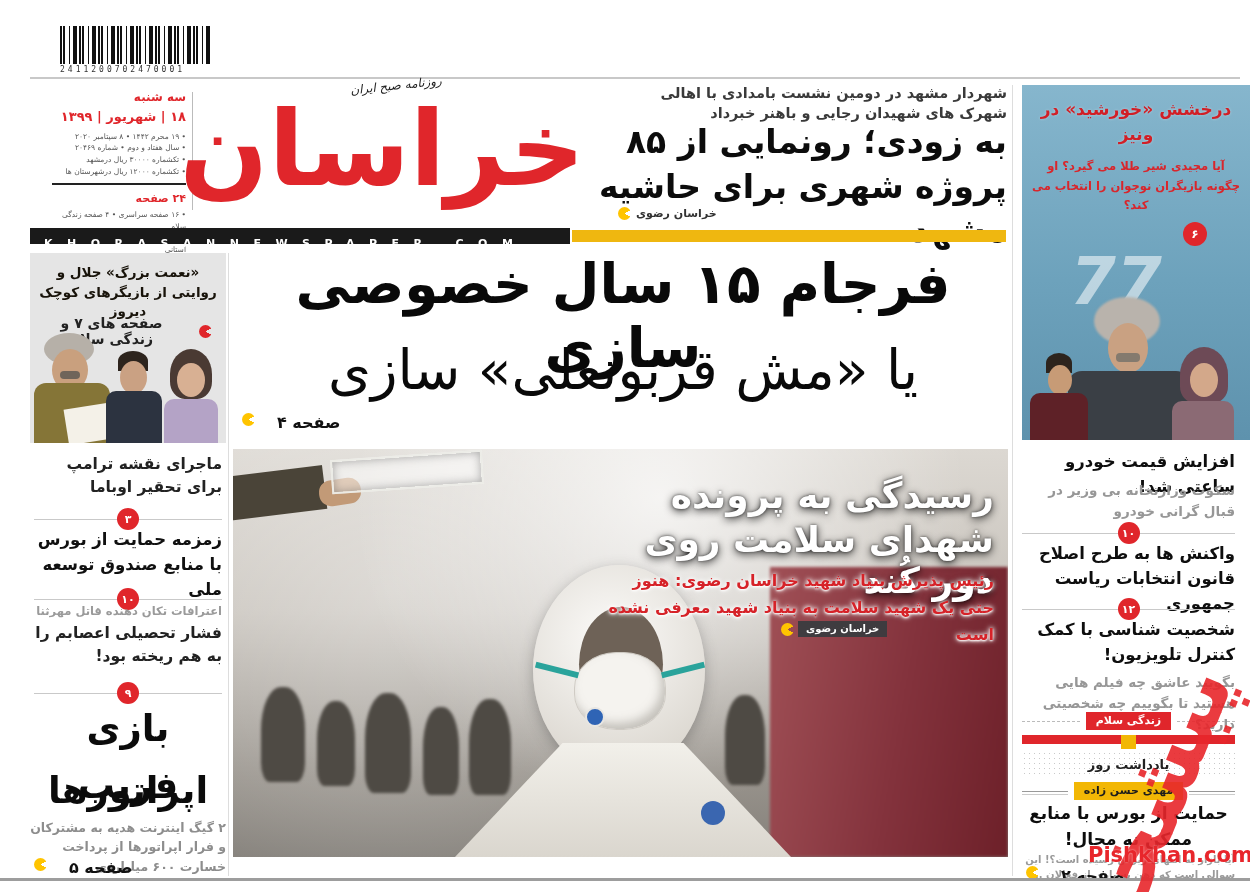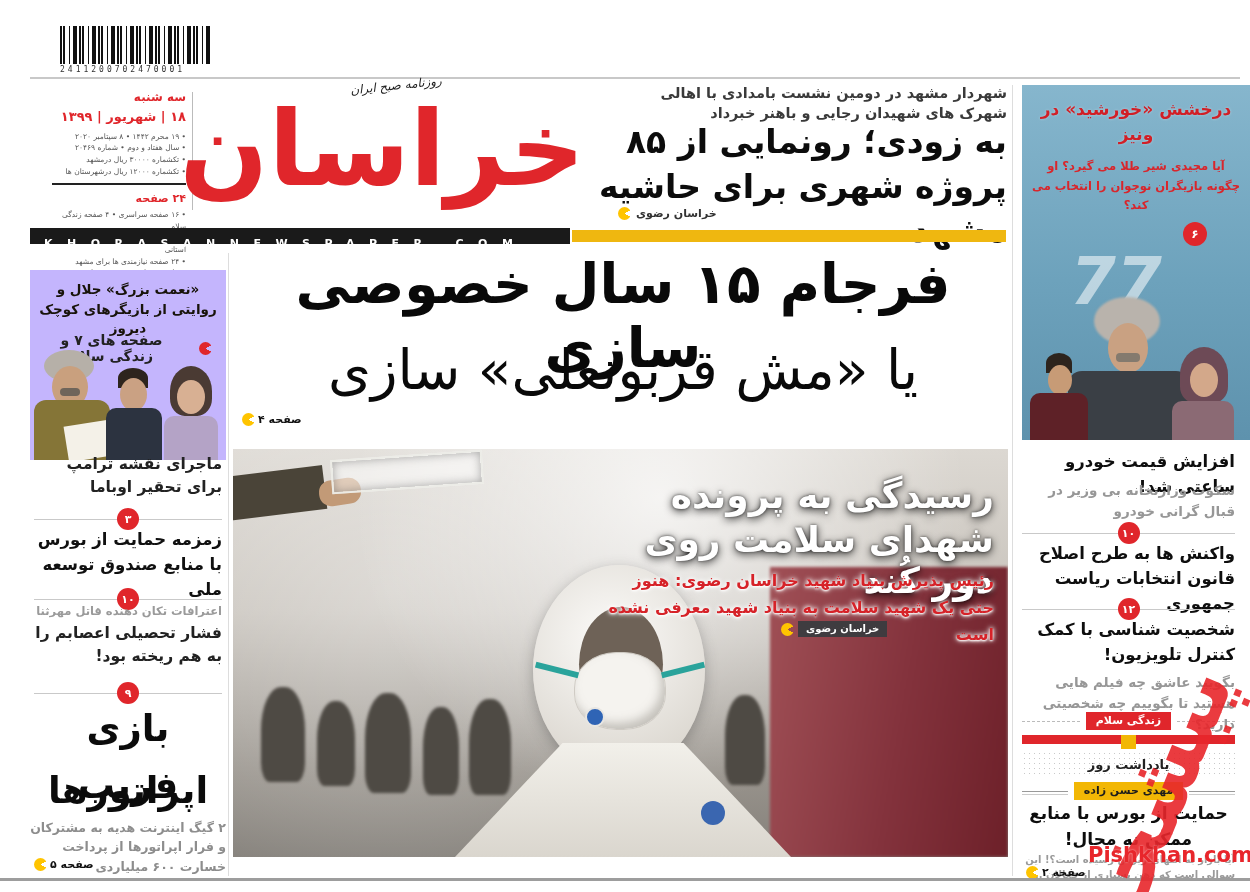--- a/index.html
+++ b/index.html
@@ -35,28 +35,28 @@
   .strip-yellow { left:572px; top:230px; width:434px; height:12px; background:#efb710; }
 
   
   .pac { display:inline-block; width:13px; height:13px; border-radius:50%; flex:0 0 auto;
     background:conic-gradient(from 120deg,#ffc400 0 300deg,transparent 300deg 360deg); }
   .pac.red { background:conic-gradient(from 120deg,#e0262b 0 300deg,transparent 300deg 360deg); }
   .sep { display:flex; align-items:center; }
   .sep::before,.sep::after { content:""; flex:1; border-top:1px solid #c9c9c9; }
   .badge { width:22px; height:22px; border-radius:50%; background:#e0262b; color:#fff; font-size:11px; font-weight:bold;
     display:flex; align-items:center; justify-content:center; }
-  .pageref { display:flex; align-items:flex-end; gap:3px; font-size:11px; font-weight:bold; color:#111; }
+  .pageref { display:flex; align-items:flex-start; gap:22px; font-size:16px; font-weight:bold; color:#111; }
 
   
   .vrule-l { left:228px; top:253px; width:1px; height:623px; background:#ddd; }
   .vrule-r { left:1012px; top:85px; width:1px; height:791px; background:#ddd; }
 
   
-  .ycard { left:30px; top:270px; width:196px; height:190px; background:#c4b5fd; overflow:hidden; }
+  .ycard { left:30px; top:253px; width:196px; height:190px; background:#e5e5e5; overflow:hidden; }
   .ycard-title { position:absolute; right:8px; left:8px; top:10px; font-size:13.5px; font-weight:bold; color:#18130a; line-height:1.45; text-align:center; }
   .ycard-ref { position:absolute; right:14px; top:62px; left:8px; display:flex; align-items:center; justify-content:flex-start; gap:14px; direction:rtl; font-size:14px; font-weight:bold; color:#222;text-align:center; }
   .ph { position:absolute; }
   .blur1 { filter:blur(1px); }
   .lcol-item { left:34px; width:188px; font-size:15.5px; font-weight:600; color:#222; line-height:1.5; }
   .lcol-item.bold { font-weight:900; font-size:16.5px; color:#101010; }
   .lcol-kicker { left:34px; width:188px; font-size:11.5px; color:#9a9a9a; font-weight:bold; }
   .lsep { left:34px; width:188px; }
   .bigstory { left:30px; width:196px; font-size:37px; font-weight:900; color:#0b0b0b; line-height:1.55; letter-spacing:-1px; }
   .bigsub { left:30px; width:196px; font-size:12.5px; color:#8d8d8d; font-weight:bold; line-height:1.55; }

